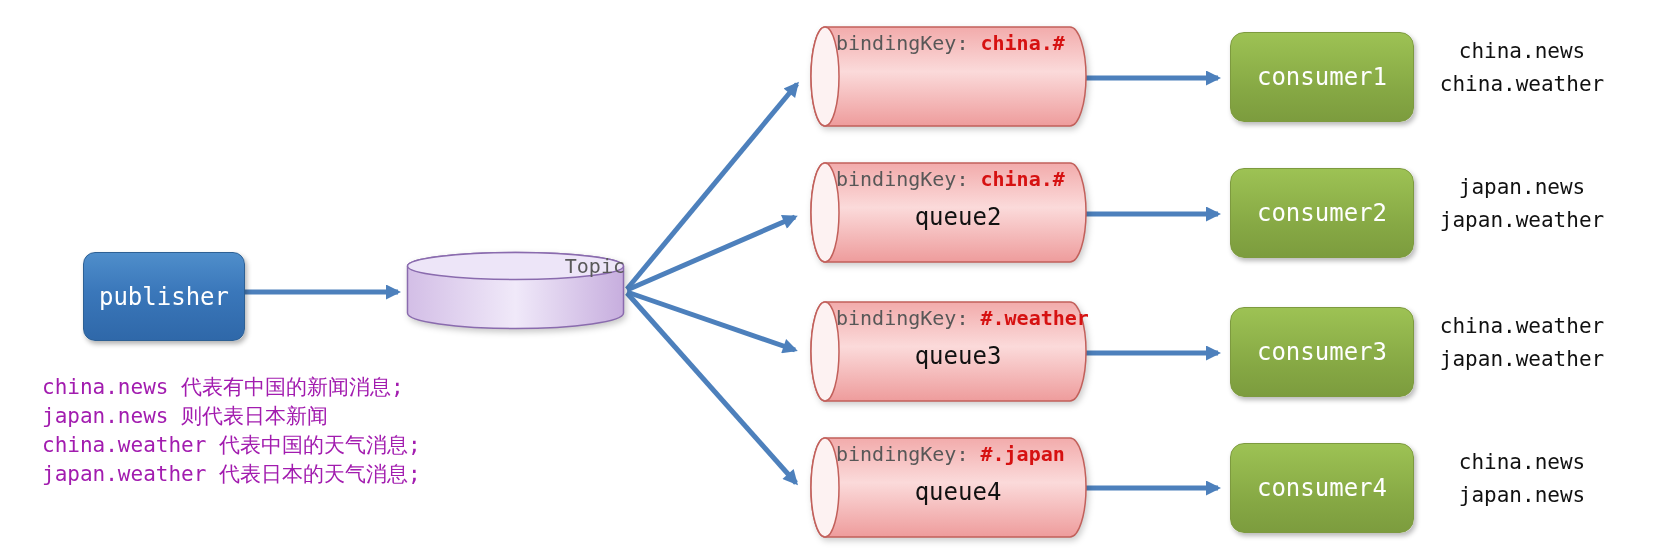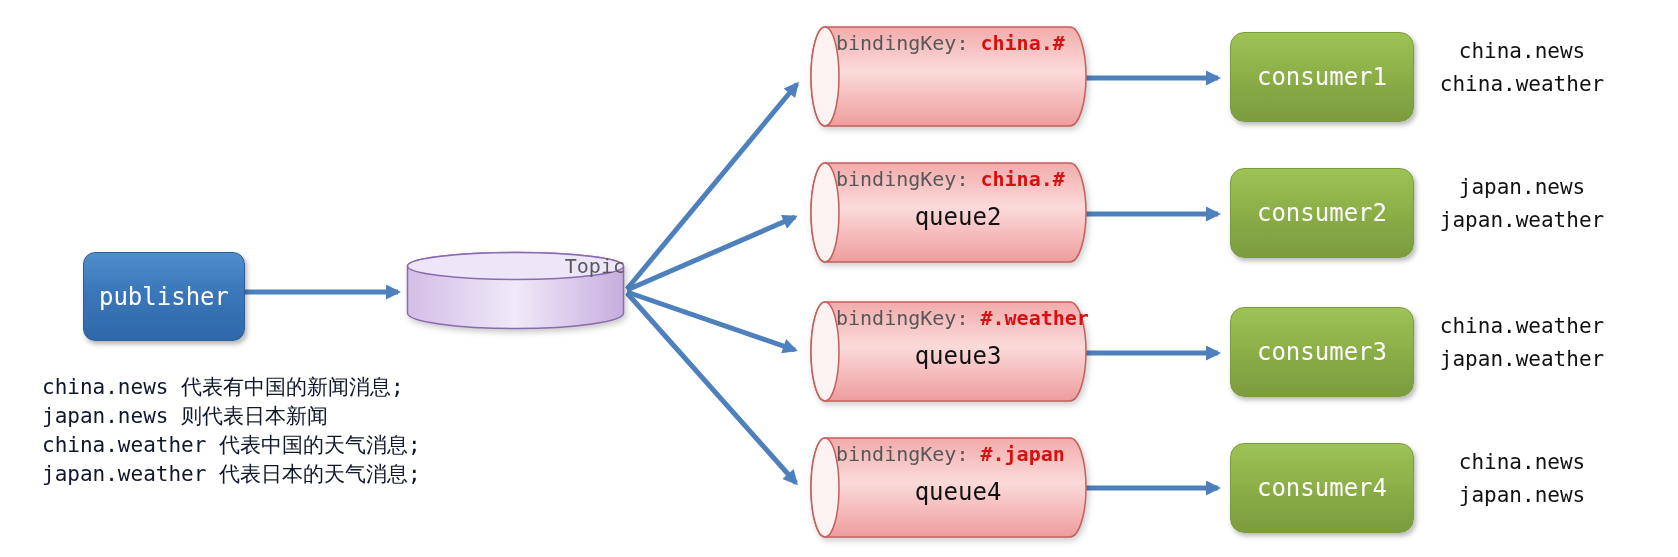--- a/index.html
+++ b/index.html
@@ -56,21 +56,21 @@
 
   
   .msglist {
     position:absolute; left:1422px; width:200px; text-align:center;
     font-size:21px; line-height:33px; color:#111111; white-space:nowrap;
   }
 
   
   .notes {
     position:absolute; left:42px; top:373px;
-    font-size:21px; line-height:29px; color:#0f172a; white-space:nowrap;
+    font-size:21px; line-height:29px; color:#a21caf; white-space:nowrap;
   }
 </style>
 </head>
 <body>
 
 <div class="canvas">
 
   <svg class="layer" width="1678" height="557" viewBox="0 0 1678 557">
     <defs>
       <marker id="ah" viewBox="0 0 10 10" refX="8" refY="5" markerWidth="3.4" markerHeight="3" orient="auto-start-reverse">

